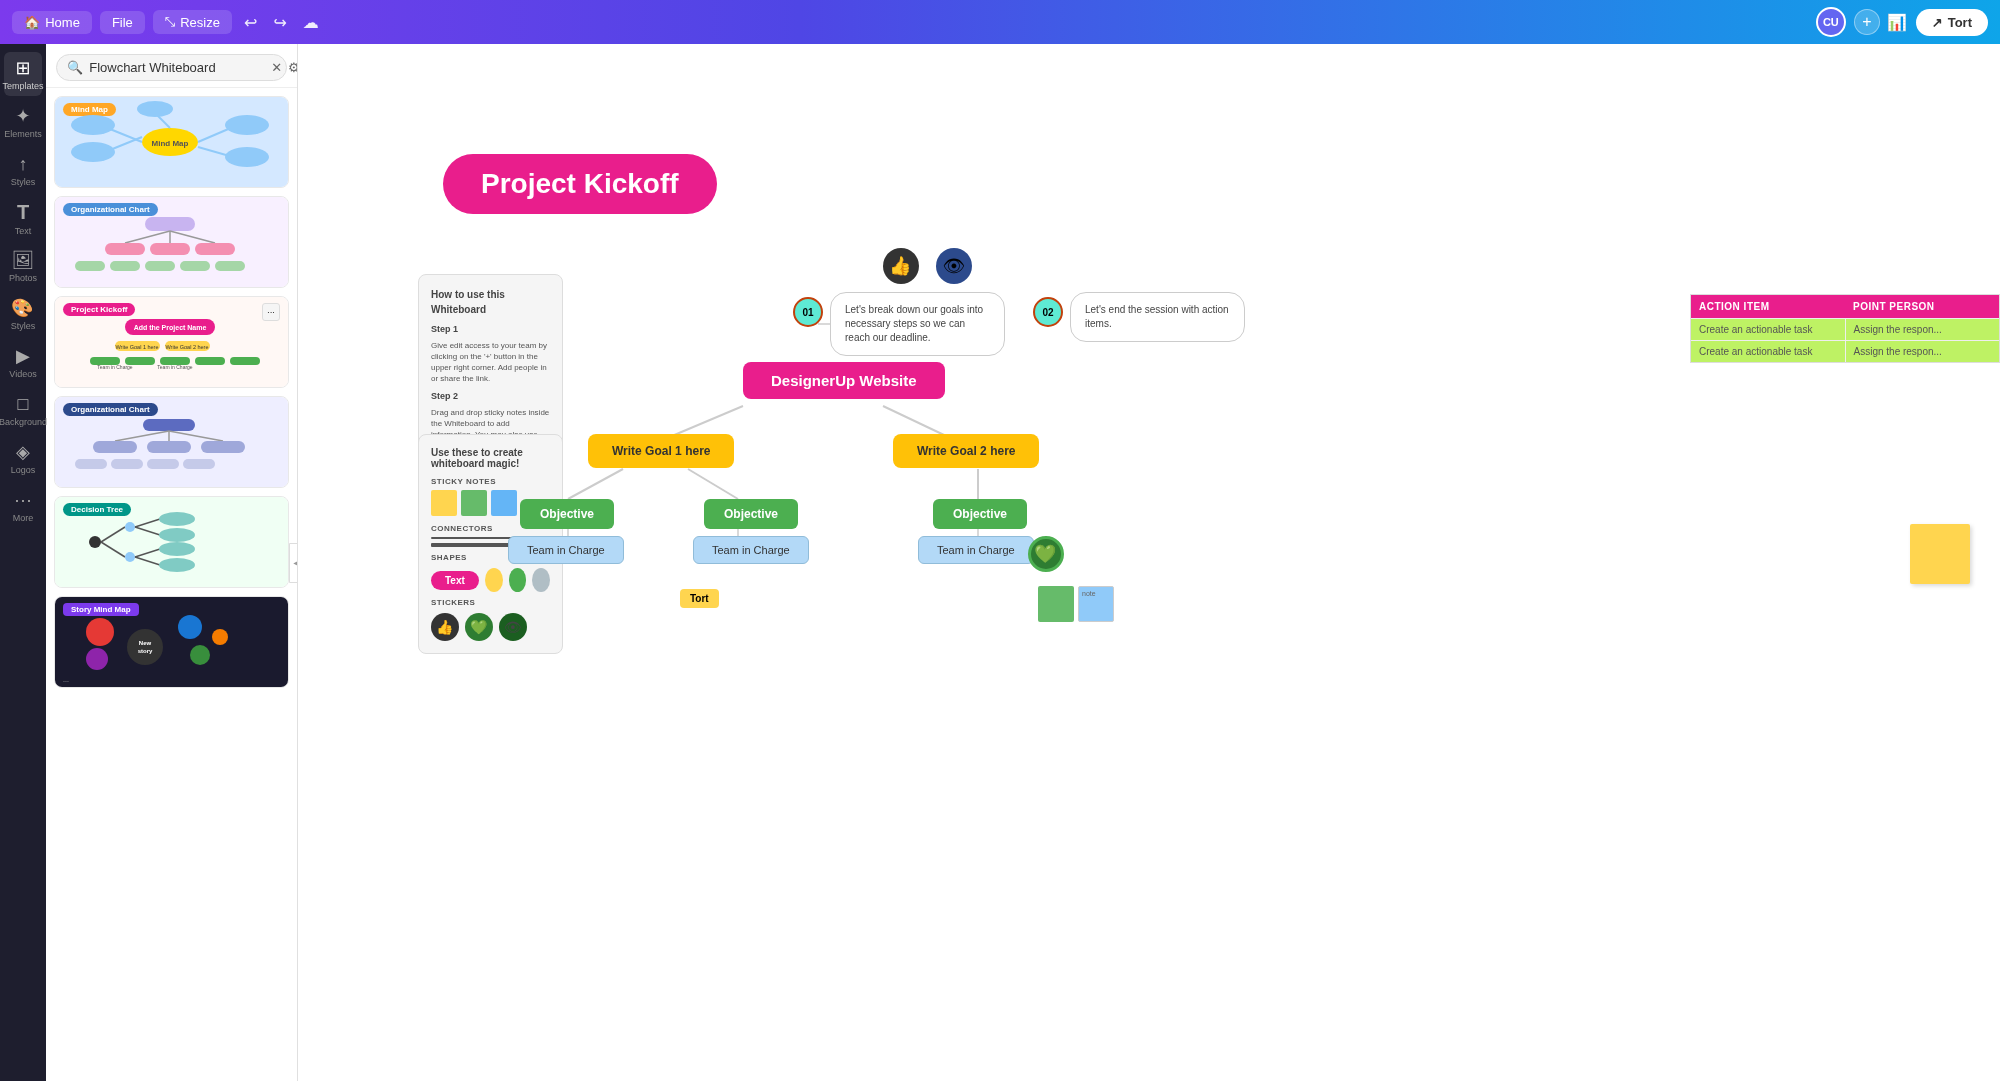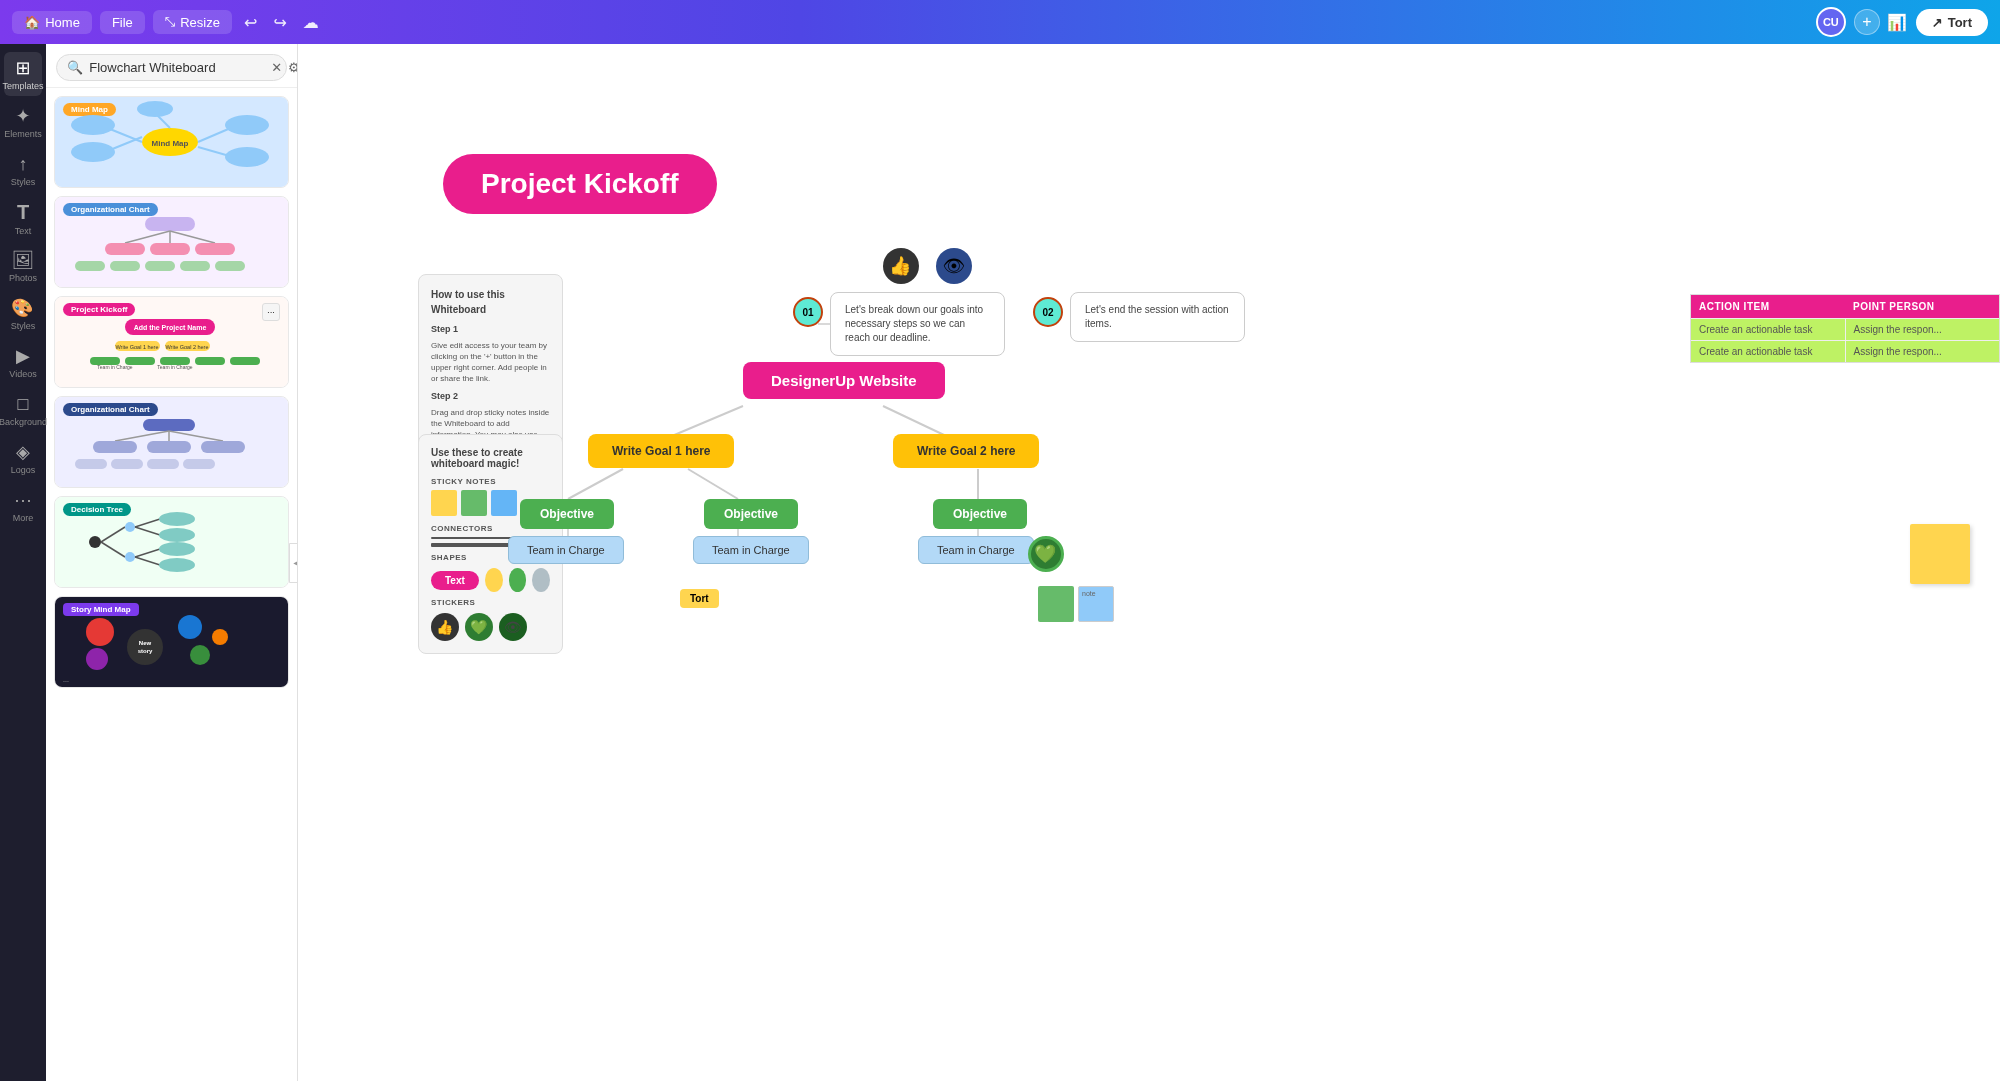--- a/index.html
+++ b/index.html
@@ -274,21 +274,21 @@
       border-radius: 50%;
       border: 2px solid #c2410c;
       display: flex; align-items: center; justify-content: center;
       font-size: 11px; font-weight: bold;
       background: #5eead4;
     }
     .step-box {
       position: absolute;
       background: white;
       border: 1px solid #ccc;
-      border-radius: 8px;
+      border-radius: 16px;
       padding: 10px 14px;
       font-size: 10px;
       color: #444;
       line-height: 1.4;
       width: 170px;
     }
 
     
     .designer-up {
       position: absolute;

